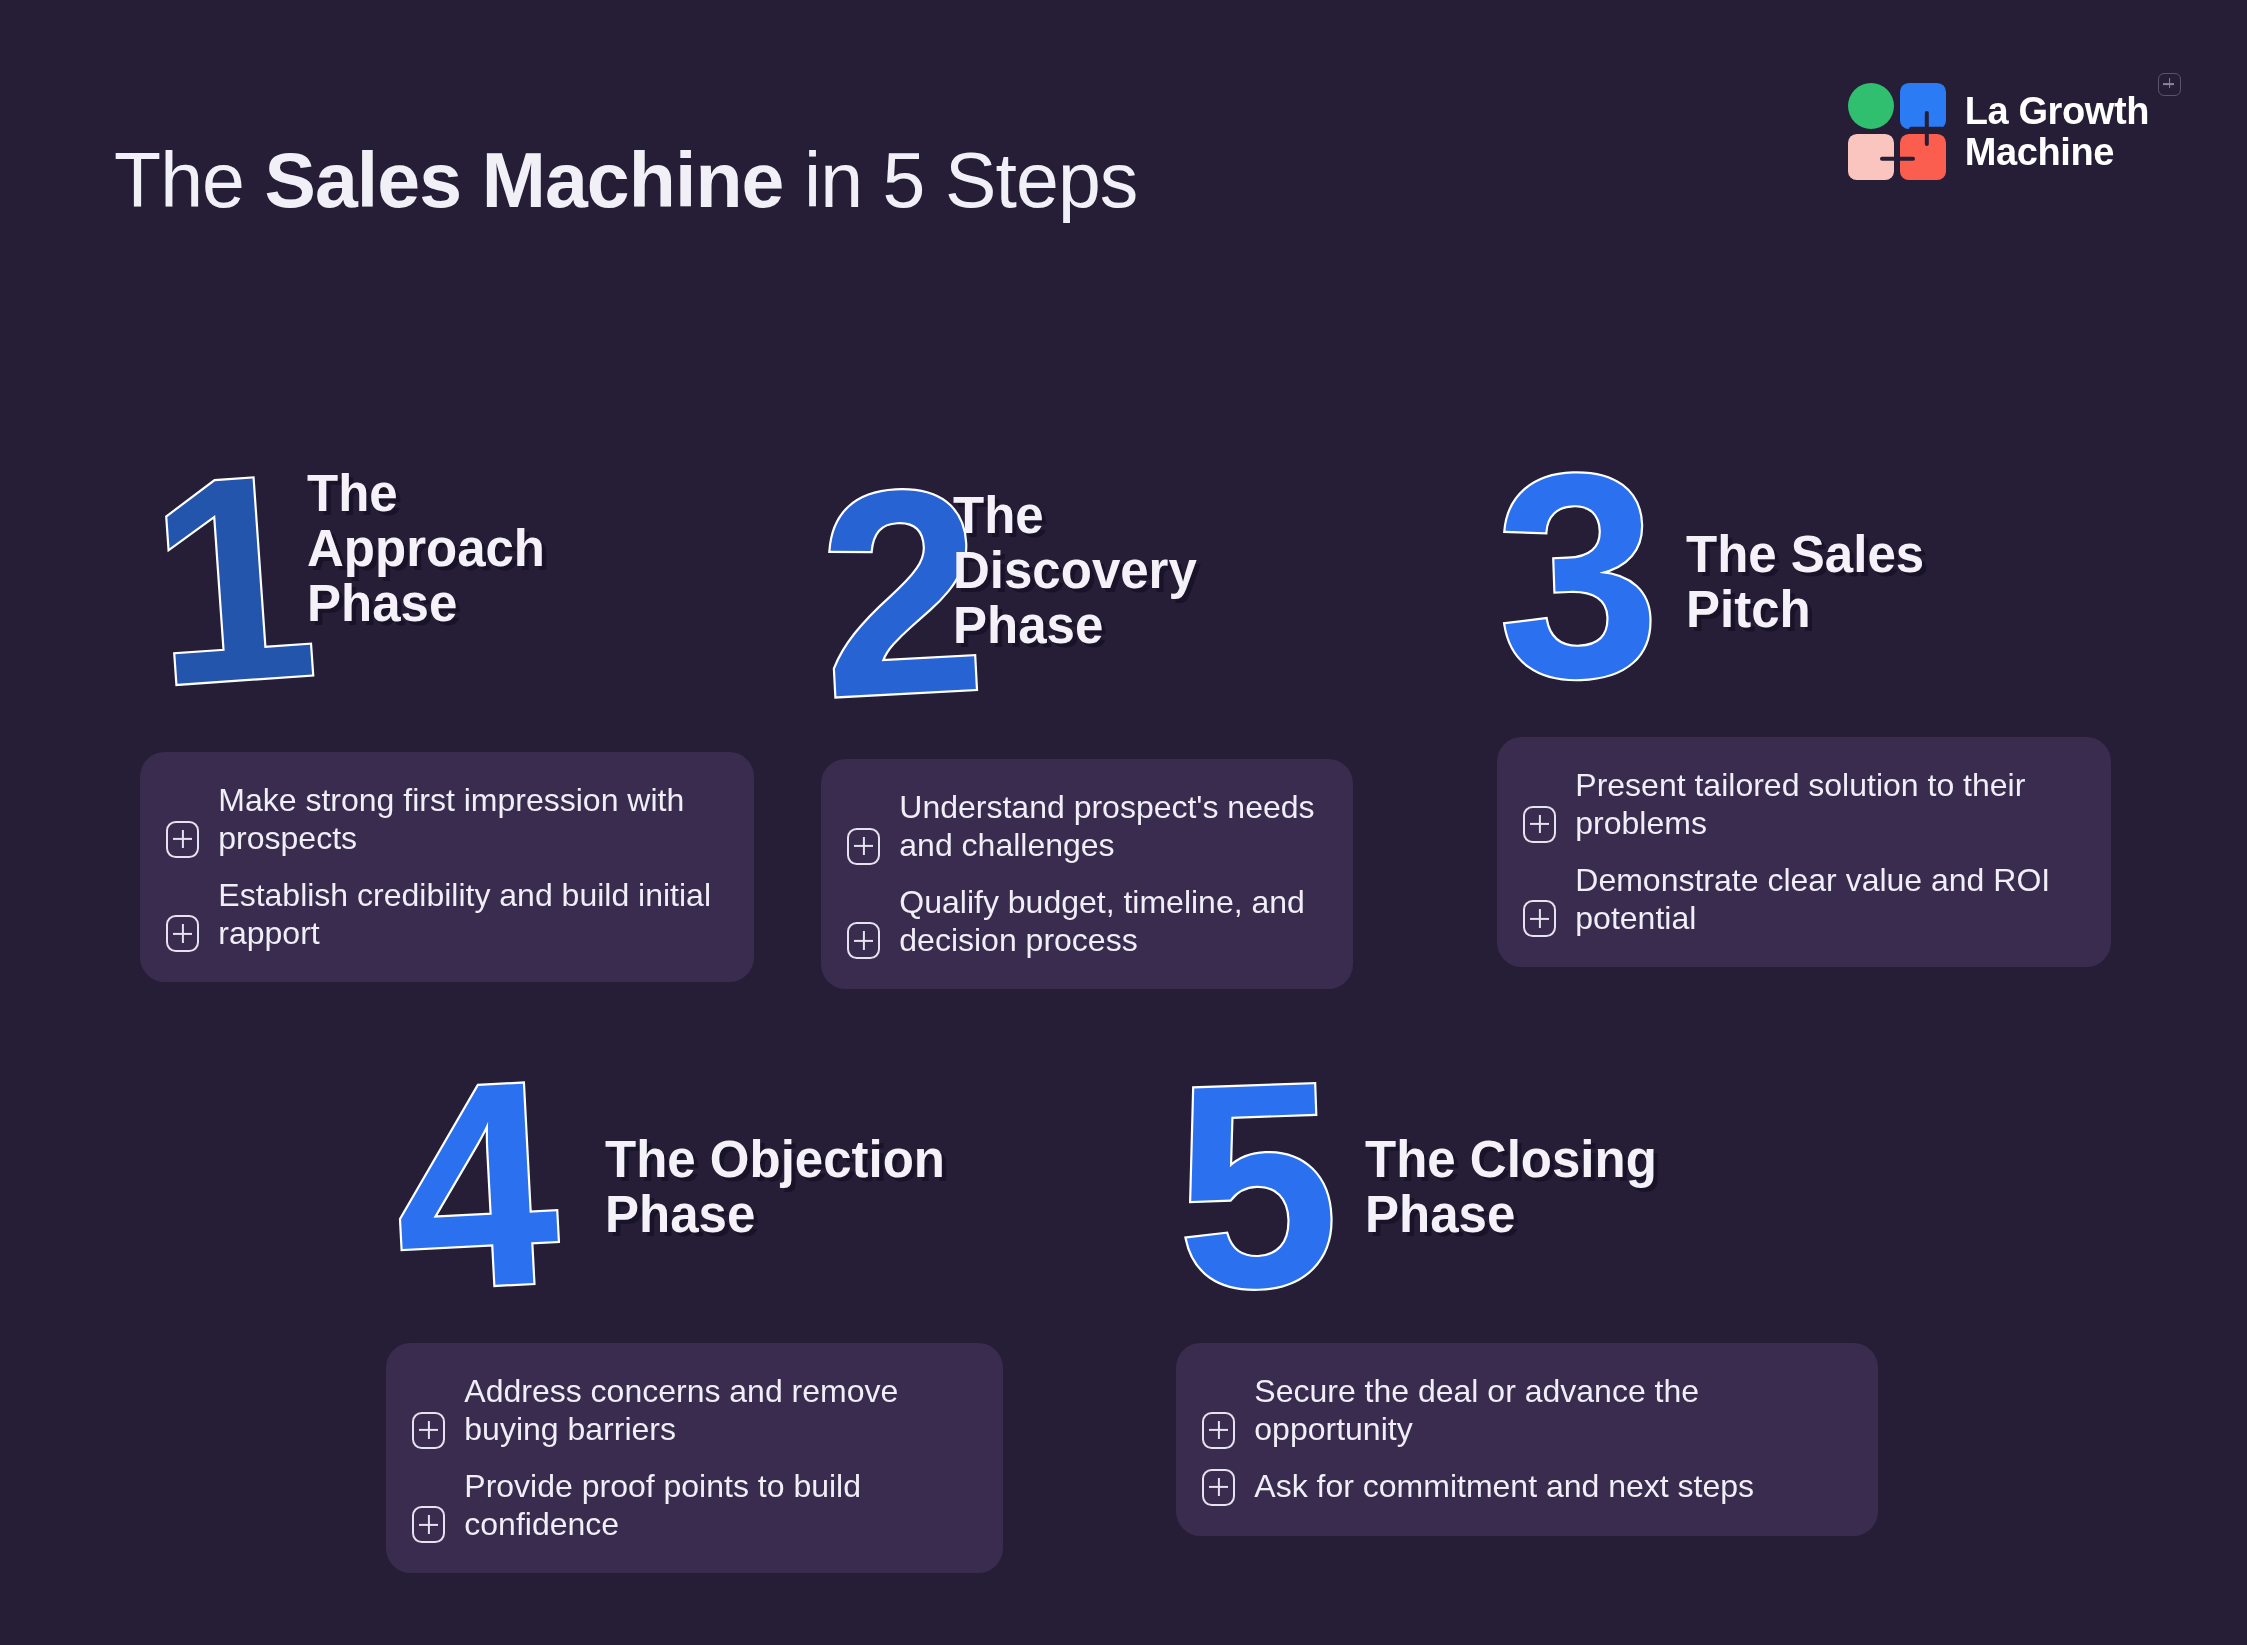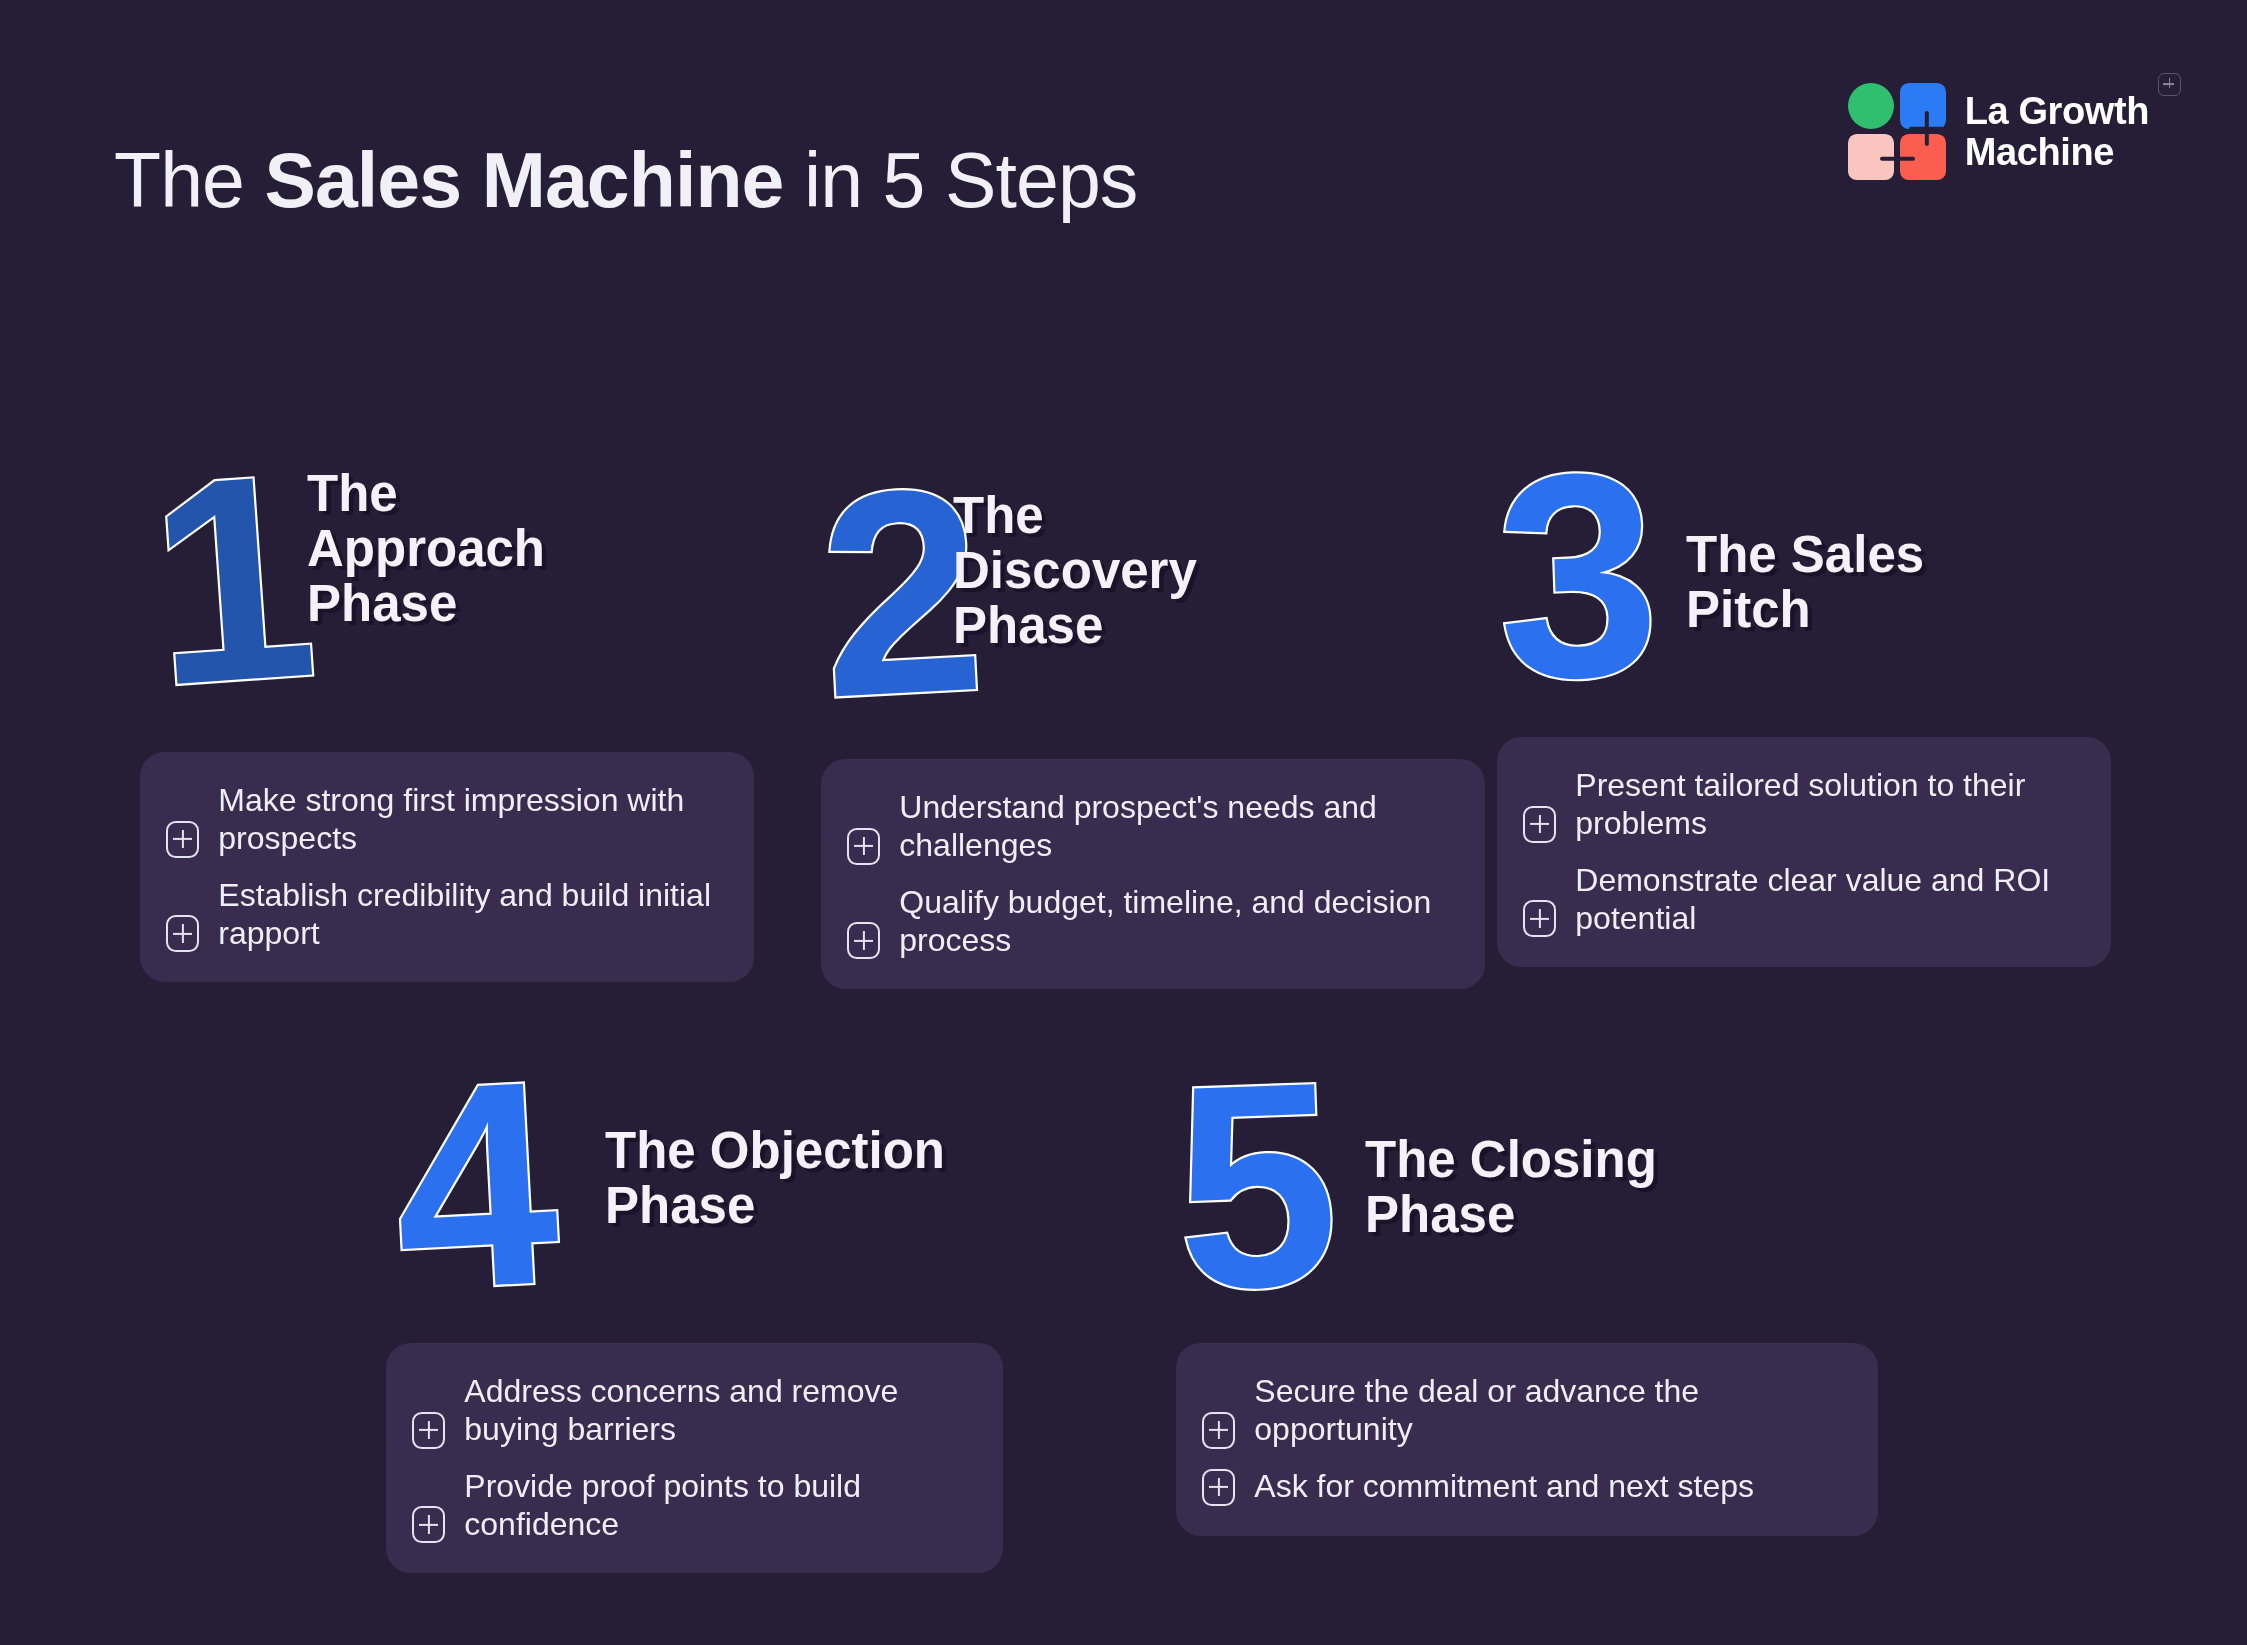--- a/index.html
+++ b/index.html
@@ -170,21 +170,21 @@
   </div>
 </div>
 
 <div class="step" style="left:821px; top:456px; width:606px;">
   <div class="step-head">
     <div class="step-num" style="left:0px; top:-8.8px; color:#2863D4; transform:rotate(-3deg);">2</div>
     <div class="step-title" style="left:132px; top:32px;">The
 Discovery
 Phase</div>
   </div>
-  <div class="card" style="margin-top:40px; width:664px;">
+  <div class="card" style="margin-top:40px; width:532px;">
     <div class="bullet">
       <span class="bullet-icon"></span>
       <span class="bullet-text">Understand prospect's needs and challenges</span>
     </div>
     <div class="bullet">
       <span class="bullet-icon"></span>
       <span class="bullet-text">Qualify budget, timeline, and decision process</span>
     </div>
   </div>
 </div>
@@ -203,21 +203,21 @@
     <div class="bullet">
       <span class="bullet-icon"></span>
       <span class="bullet-text">Demonstrate clear value and ROI potential</span>
     </div>
   </div>
 </div>
 
 <div class="step" style="left:386px; top:1049px; width:737px;">
   <div class="step-head">
     <div class="step-num" style="left:8.8px; top:-8.8px; color:#2B70EE; transform:rotate(-3deg);">4</div>
-    <div class="step-title" style="left:219px; top:74px;">The Objection
+    <div class="step-title" style="left:219px; top:83px;">The Objection
 Phase</div>
   </div>
   <div class="card" style="margin-top:31px; width:617px;">
     <div class="bullet">
       <span class="bullet-icon"></span>
       <span class="bullet-text">Address concerns and remove buying barriers</span>
     </div>
     <div class="bullet">
       <span class="bullet-icon"></span>
       <span class="bullet-text">Provide proof points to build confidence</span>

